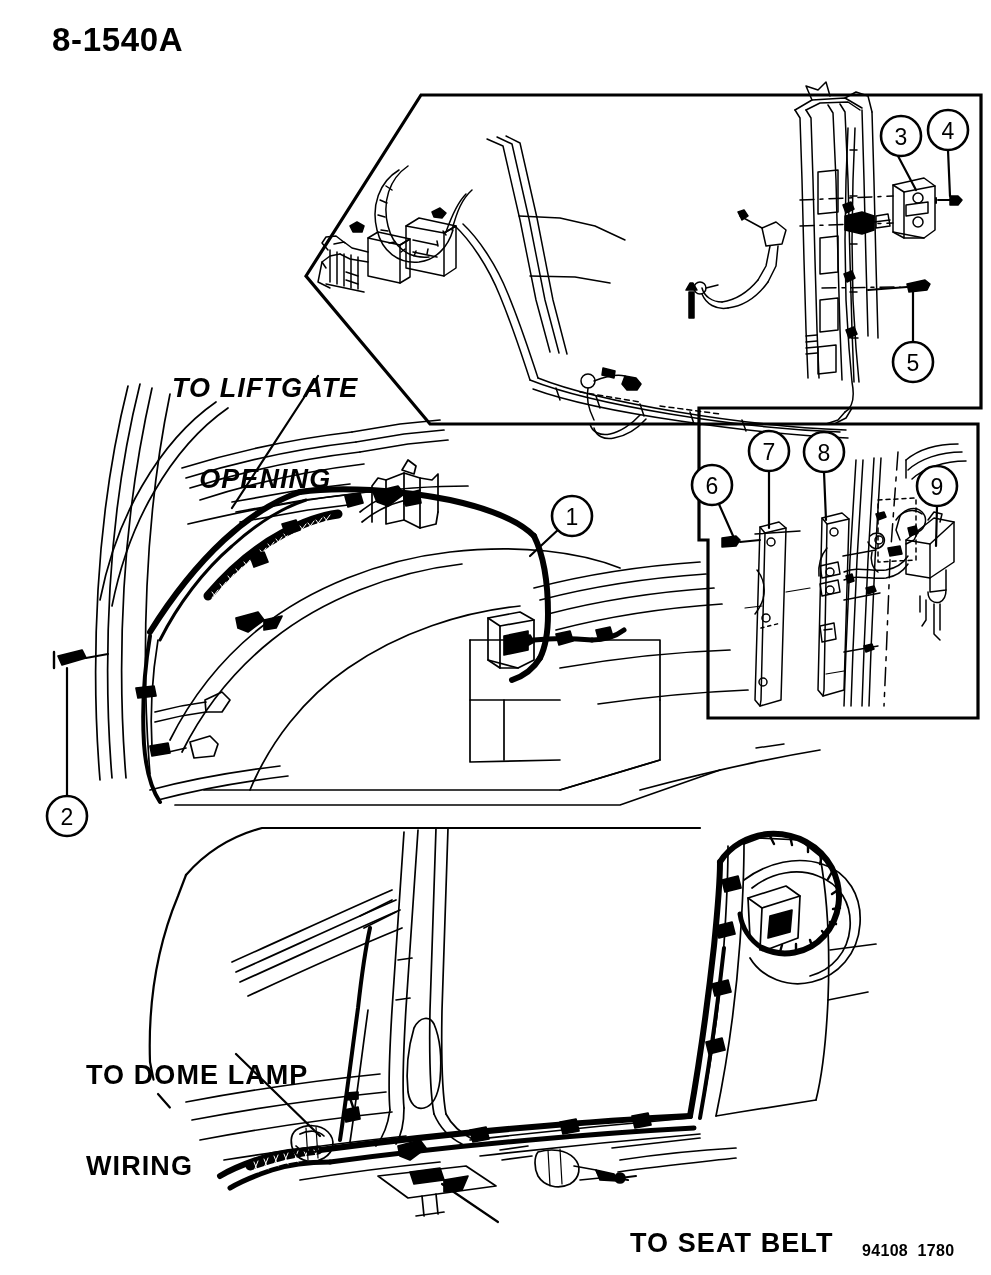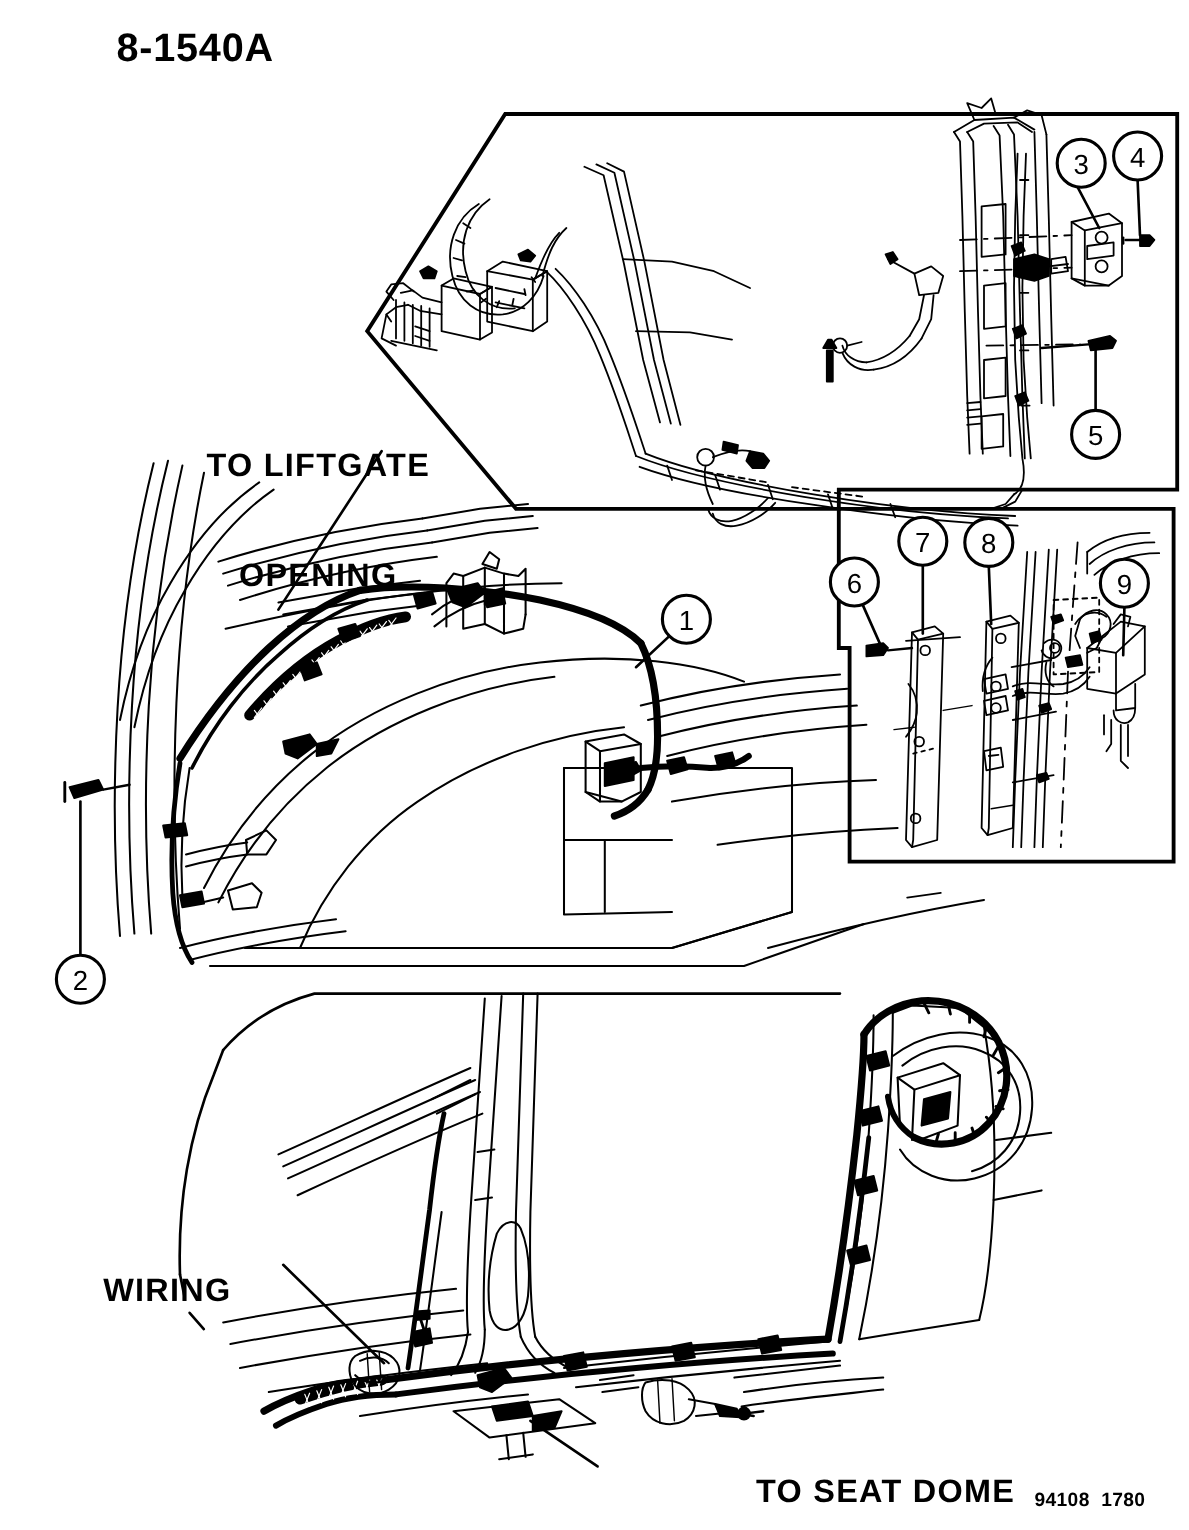--- a/index.html
+++ b/index.html
@@ -33,28 +33,27 @@
     letter-spacing: 0.06em;
     color: #000;
     line-height: 1.12;
   }
   #page-title {
     left: 52px;
     top: 22px;
     font-size: 33px;
     font-weight: 700;
     letter-spacing: 0.02em;
-    margin-left: 45px;
   }
   .lead-label {
     font-size: 27px;
     font-weight: 700;
     letter-spacing: 0.04em;
   }
-  #label-liftgate   { left: 172px; top: 313px; text-align: left; }
+  #label-liftgate   { left: 172px; top: 313px; text-align: left; font-style: italic; }
   #label-domelamp   { left: 86px;  top: 1000px; text-align: left; }
   #label-seatbelt   { left: 630px; top: 1168px; text-align: left; }
   #label-fueltank   { left: 292px; top: 1228px; text-align: left; }
   #footer-code {
     left: 862px;
     top: 1242px;
     font-size: 16px;
     font-weight: 700;
     letter-spacing: 0.02em;
   }
@@ -606,25 +605,26 @@
   </svg>
 
   <div class="txt" id="page-title">8-1540A</div>
 
   <div class="txt lead-label" id="label-liftgate">
     <div>TO LIFTGATE</div>
     <div style="text-align:center;">OPENING</div>
   </div>
 
   <div class="txt lead-label" id="label-domelamp">
+    <div>TO DOME LAMP</div>
     <div style="text-align:left;">WIRING</div>
   </div>
 
   <div class="txt lead-label" id="label-seatbelt">
-    <div>TO SEAT DOME</div>
+    <div>TO SEAT BELT</div>
     
   </div>
 
   <div class="txt lead-label" id="label-fueltank">
     
   </div>
 
   <div class="txt" id="footer-code">94108  1780</div>
 
 </div>

